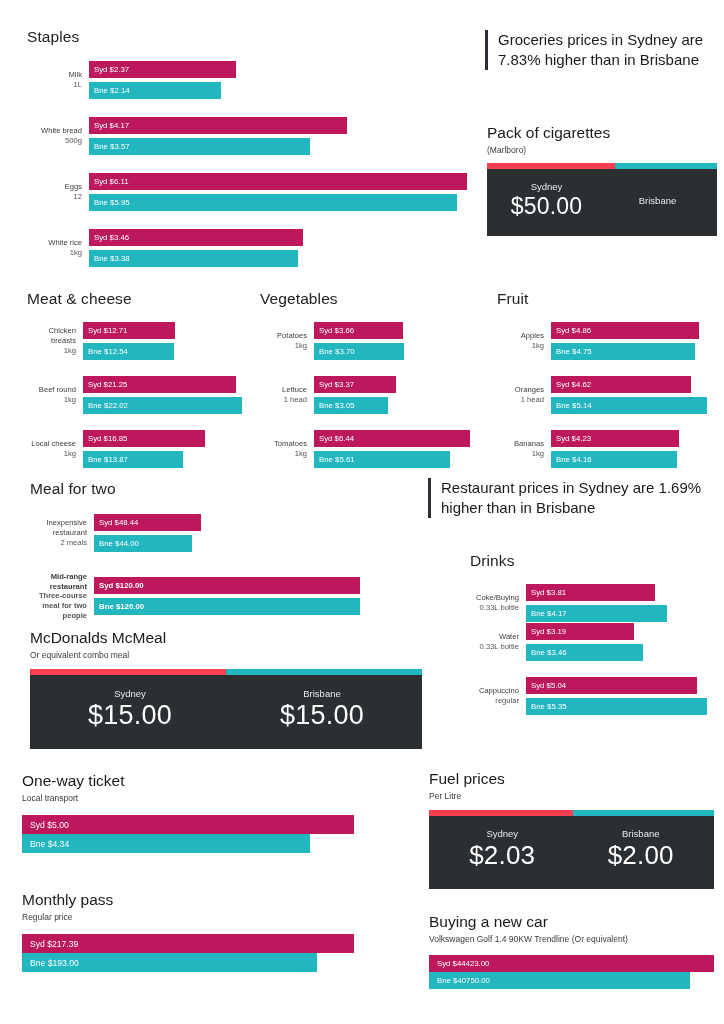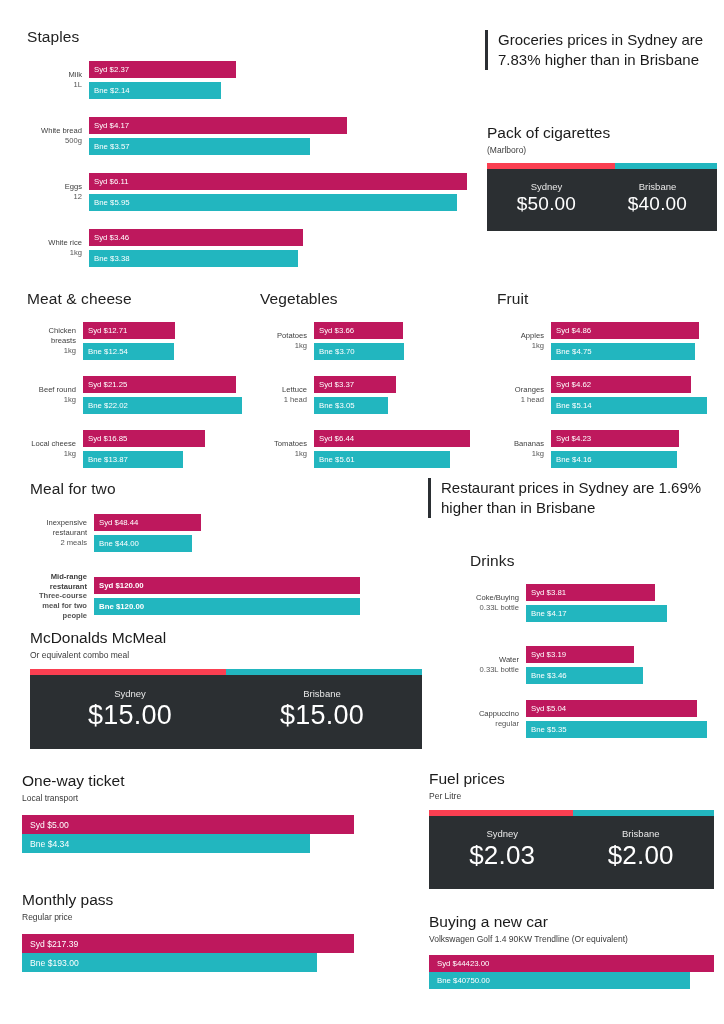--- a/index.html
+++ b/index.html
@@ -88,21 +88,21 @@
     display: flex;
     align-items: center;
     justify-content: space-around;
     padding: 12px 4px 16px;
   }
   .panel .cell { text-align: center; flex: 1 1 0; }
   .panel .cell .city {
     color: #e8e8e8; font-size: 9.5px; margin-bottom: 1px; white-space: nowrap;
   }
   .panel .cell .amount {
-    color: #ffffff; font-size: 19px; font-weight: 400; letter-spacing: .2px;
+    color: #ffffff; font-size: 23px; font-weight: 400; letter-spacing: .2px;
     white-space: nowrap;
   }
 </style>
 </head>
 <body>
 
 <div class="page">
 
   <div class="block" style="left:27px; top:28px; width:440px;">
     <div class="sect-title">Staples</div>
@@ -151,21 +151,20 @@
         <div class="p-syd" style="width:55.6%"></div>
         <div class="p-bne" style="width:44.4%"></div>
       </div>
       <div class="body">
         <div class="cell">
           <div class="city">Sydney</div>
           <div class="amount">$50.00</div>
         </div>
         <div class="cell">
           <div class="city">Brisbane</div>
-          <div class="amount">$40.00</div>
         </div>
       </div>
     </div>
   </div>
 
   <div class="block" style="left:27px; top:290px; width:215px;">
     <div class="sect-title">Meat &amp; cheese</div>
     <div class="rows" id="rows-meat" style="margin-top:14px;">
         <div class="row">
           <div class="row-label" style="width: 56px;"><span>Chicken breasts</span><span class="unit">1kg</span></div>
@@ -273,21 +272,21 @@
   <div class="block" style="left:470px; top:552px; width:237px;">
     <div class="sect-title">Drinks</div>
     <div class="rows" id="rows-drinks" style="margin-top:14px;">
         <div class="row">
           <div class="row-label" style="width: 56px;"><span>Coke/Buying</span><span class="unit">0.33L bottle</span></div>
           <div class="bars">
             <div class="bar syd" style="width: 71.215%;">Syd $3.81</div>
             <div class="bar bne" style="width: 77.9439%;">Bne $4.17</div>
           </div>
         </div>
-        <div class="row" style="margin-top: 24px;">
+        <div class="row" style="margin-top: 1px;">
           <div class="row-label" style="width: 56px;"><span>Water</span><span class="unit">0.33L bottle</span></div>
           <div class="bars">
             <div class="bar syd" style="width: 59.6262%;">Syd $3.19</div>
             <div class="bar bne" style="width: 64.6729%;">Bne $3.46</div>
           </div>
         </div>
         <div class="row" style="margin-top: 16px;">
           <div class="row-label" style="width: 56px;"><span>Cappuccino</span><span class="unit">regular</span></div>
           <div class="bars">
             <div class="bar syd" style="width: 94.2056%;">Syd $5.04</div>

